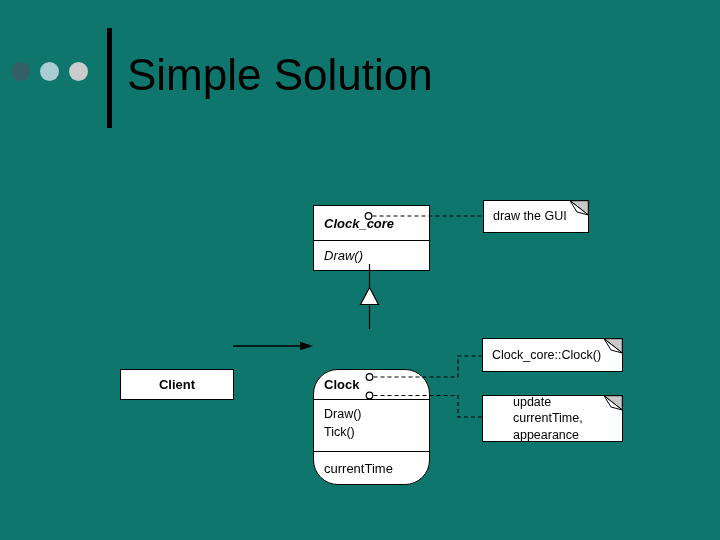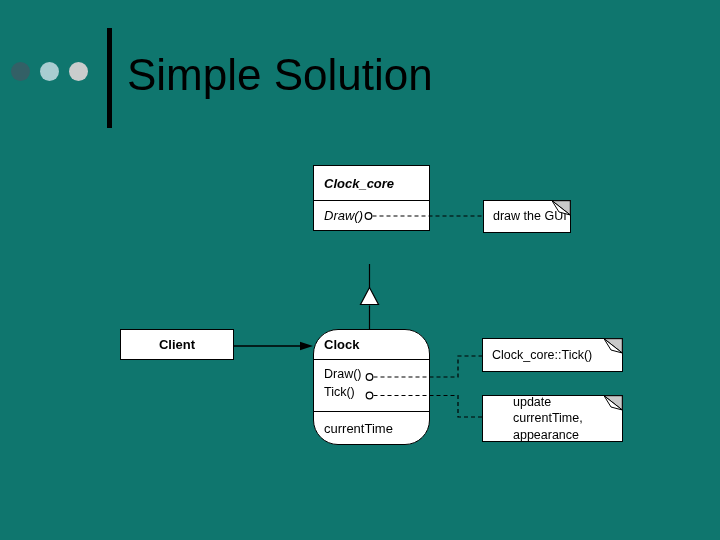--- a/index.html
+++ b/index.html
@@ -11,21 +11,21 @@
   .bullet{position:absolute;top:62px;width:19px;height:19px;border-radius:50%;}
   .bullet.b1{left:11px;}
   .bullet.b2{left:40px;}
   .bullet.b3{left:69px;}
   #accent-bar{position:absolute;left:107px;top:28px;width:5px;height:100px;background:#000;}
   #page-title{
     position:absolute;left:127px;top:51px;font-size:44px;line-height:1.1;
     font-weight:400;letter-spacing:0px;white-space:nowrap;
   }
   
-  .uml-class{position:absolute;background:#fff;border:1.4px solid #000;}
+  .uml-class{position:absolute;background:#fff;border:1.4px solid #000;margin-top:40px;}
   .uml-class .compartment{border-top:1.4px solid #000;}
   .uml-class .compartment:first-child{border-top:none;}
   .cmp{display:flex;align-items:center;padding-left:10px;font-size:13px;}
   .cls-name{font-weight:bold;}
   .abstract .cls-name{font-style:italic;}
   .abstract-op{font-style:italic;}
   #class-clock-core{left:313px;top:165px;width:115px;}
   #class-clock-core .c-title{height:34px;}
   #class-clock-core .c-ops{height:29px;}
   #class-clock-core .c-attrs{height:32px;}
@@ -36,21 +36,21 @@
   .member-row{height:18px;display:flex;align-items:center;padding-left:10px;font-size:12.5px;}
   #class-client{
     left:120px;top:329px;width:114px;height:31px;box-sizing:border-box;
     display:flex;align-items:center;justify-content:center;font-size:13px;
   }
   
   .note{
     position:absolute;background:#fff;border:1.3px solid #000;box-sizing:border-box;
     display:flex;align-items:center;padding-left:9px;font-size:12.5px;line-height:1.33;
   }
-  #note-draw-gui{left:483px;top:200px;width:88px;height:33px;}
+  #note-draw-gui{left:483px;top:200px;width:106px;height:33px;}
   #note-clock-core-draw{left:482px;top:338px;width:141px;height:34px;}
   #note-update{left:482px;top:395px;width:141px;height:47px;white-space:pre-line;padding-left:30px;}
   .fold{position:absolute;top:-1px;right:-1px;}
   
   #connectors{position:absolute;left:0;top:0;pointer-events:none;}
 </style>
 </head>
 <body>
 
 <div id="slide">
@@ -83,21 +83,21 @@
 
     <div id="note-draw-gui" class="note">
       <span>draw the GUI</span>
       <svg class="fold" width="20" height="16" viewBox="0 0 20 16">
         <polygon points="1,0.7 19.3,0.7 19.3,15" fill="#C9C9C9" stroke="#000" stroke-width="1"></polygon>
         <polygon points="1,0.7 8,12 19.3,15" fill="#fff" stroke="#000" stroke-width="1"></polygon>
       </svg>
     </div>
 
     <div id="note-clock-core-draw" class="note">
-      <span>Clock_core::Tick()</span>
+      <span>Clock_core::Clock()</span>
       <svg class="fold" width="20" height="16" viewBox="0 0 20 16">
         <polygon points="1,0.7 19.3,0.7 19.3,15" fill="#C9C9C9" stroke="#000" stroke-width="1"></polygon>
         <polygon points="1,0.7 8,12 19.3,15" fill="#fff" stroke="#000" stroke-width="1"></polygon>
       </svg>
     </div>
 
     <div id="note-update" class="note">
       <span style="white-space:pre-line;">update currentTime,
 appearance</span>
       <svg class="fold" width="20" height="16" viewBox="0 0 20 16">

